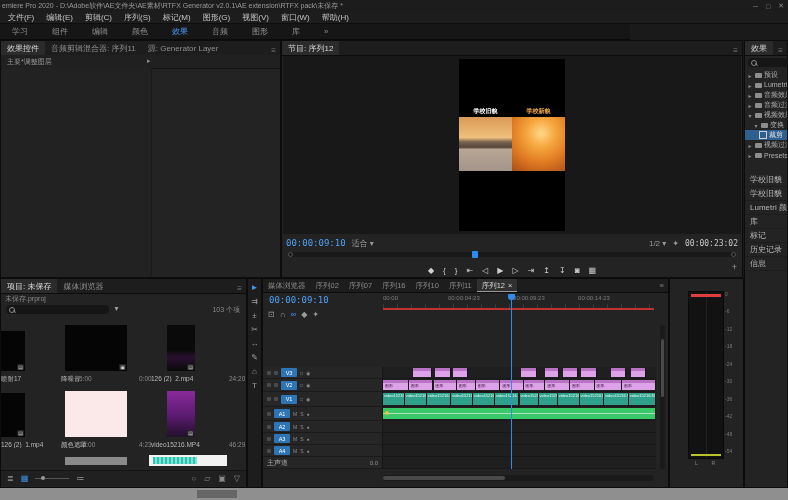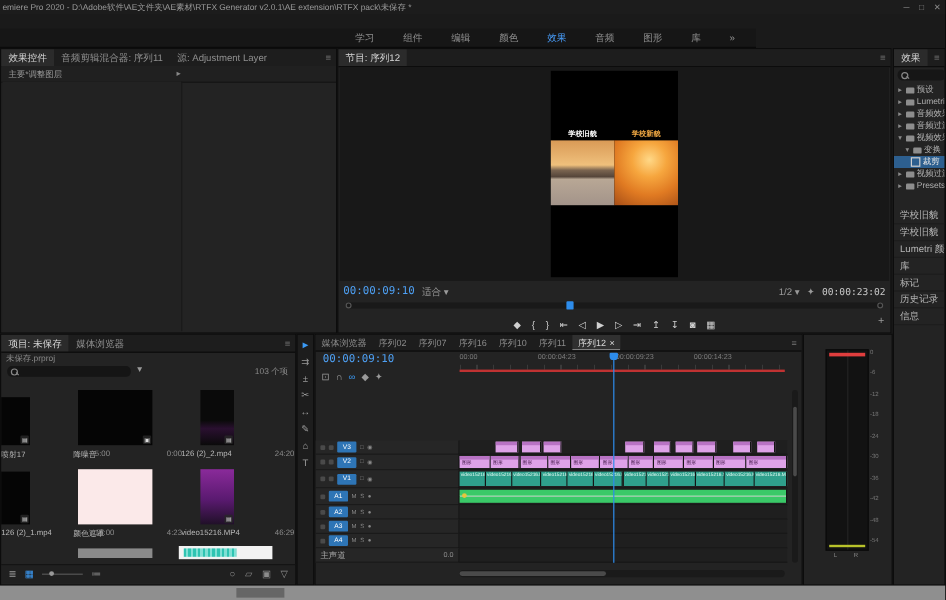--- a/index.html
+++ b/index.html
@@ -7,26 +7,26 @@
        font-family:"Liberation Sans",sans-serif;color:#bbb;-webkit-font-smoothing:antialiased;}
   .abs{position:absolute;box-sizing:border-box;}
   
   #titlebar{left:0;top:0;width:788px;height:12px;background:#1c1c1c;font-size:7px;color:#9a9a9a;
             display:flex;align-items:center;padding:0 2px;white-space:nowrap;}
   #wincontrols{position:absolute;right:4px;top:0;height:12px;display:flex;gap:8px;align-items:center;font-size:7px;color:#8a8a8a;}
   #menubar{left:0;top:12px;width:788px;height:12px;background:#1d1d1d;display:flex;align-items:center;
            font-size:8px;color:#c2c2c2;padding-left:2px;border-bottom:1px solid #0e0e0e;}
   .menu-item{padding:0 6px;height:100%;display:flex;align-items:center;cursor:default;}
   #wstabs{left:0;top:24px;width:630px;height:16px;background:#161616;display:flex;align-items:center;
-          padding-left:284px;font-size:8px;color:#8f8f8f;border-bottom:1px solid #0a0a0a;}
+          font-size:8px;color:#8f8f8f;border-bottom:1px solid #0a0a0a;}
   .wstab{padding:0 12px;height:100%;display:flex;align-items:center;white-space:nowrap;}
   .wstab.active{color:#4aa0ff;}
   
   .panel{background:#232323;border:1px solid #0c0c0c;}
-  .phead{height:14px;background:#1d1d1d;display:flex;align-items:center;font-size:8px;color:#8f8f8f;
+  .phead{height:14px;background:#1d1d1d;display:flex;align-items:flex-end;font-size:8px;color:#8f8f8f;
          border-bottom:1px solid #0c0c0c;white-space:nowrap;overflow:hidden;}
   .ptab{padding:0 6px;height:100%;display:flex;align-items:center;gap:3px;white-space:nowrap;}
   .ptab.active{background:#2b2b2b;color:#d8d8d8;}
   .pmenu{margin-left:auto;padding-right:4px;color:#777;}
   
   #ecpanel{left:0;top:40px;width:281px;height:238px;}
   #ec-row2{position:absolute;left:0;top:14px;right:0;height:13px;background:#202020;border-bottom:1px solid #141414;
            font-size:7px;color:#9a9a9a;display:flex;align-items:center;padding:0 6px;}
   #ec-arrow{position:absolute;left:146px;top:16px;font-size:7px;color:#888;}
   #ec-divider{position:absolute;left:150px;top:27px;bottom:1px;width:1px;background:#191919;}
@@ -139,38 +139,49 @@
 
   <div id="titlebar" class="abs">
     <span>emiere Pro 2020 - D:\Adobe软件\AE文件夹\AE素材\RTFX Generator v2.0.1\AE extension\RTFX pack\未保存 *</span>
     <span id="wincontrols">
         <span>─</span>
         <span>□</span>
         <span>✕</span>
       </span>
   </div>
 
+  <div id="menubar" class="abs">
+      <div class="menu-item">文件(F)</div>
+      <div class="menu-item">编辑(E)</div>
+      <div class="menu-item">剪辑(C)</div>
+      <div class="menu-item">序列(S)</div>
+      <div class="menu-item">标记(M)</div>
+      <div class="menu-item">图形(G)</div>
+      <div class="menu-item">视图(V)</div>
+      <div class="menu-item">窗口(W)</div>
+      <div class="menu-item">帮助(H)</div>
+    </div>
 
   <div id="wstabs" class="abs">
       <div class="wstab">学习</div>
       <div class="wstab">组件</div>
       <div class="wstab">编辑</div>
       <div class="wstab">颜色</div>
       <div class="wstab active">效果</div>
       <div class="wstab">音频</div>
       <div class="wstab">图形</div>
       <div class="wstab">库</div>
       <div class="wstab">»</div>
     </div>
 
   <div id="ecpanel" class="abs panel">
     <div class="phead" id="ec-head">
         <div class="ptab active">效果控件</div>
         <div class="ptab">音频剪辑混合器: 序列11</div>
-        <div class="ptab">源: Adjustment Layer</div>
+        <div class="ptab">源: Generator Layer</div>
         <span class="pmenu">≡</span>
       </div>
     <div id="ec-row2">
       <span>主要*调整图层</span>
     </div>
     <div id="ec-arrow">▸</div>
     <div id="ec-left"></div>
     <div id="ec-divider"></div>
   </div>
 

